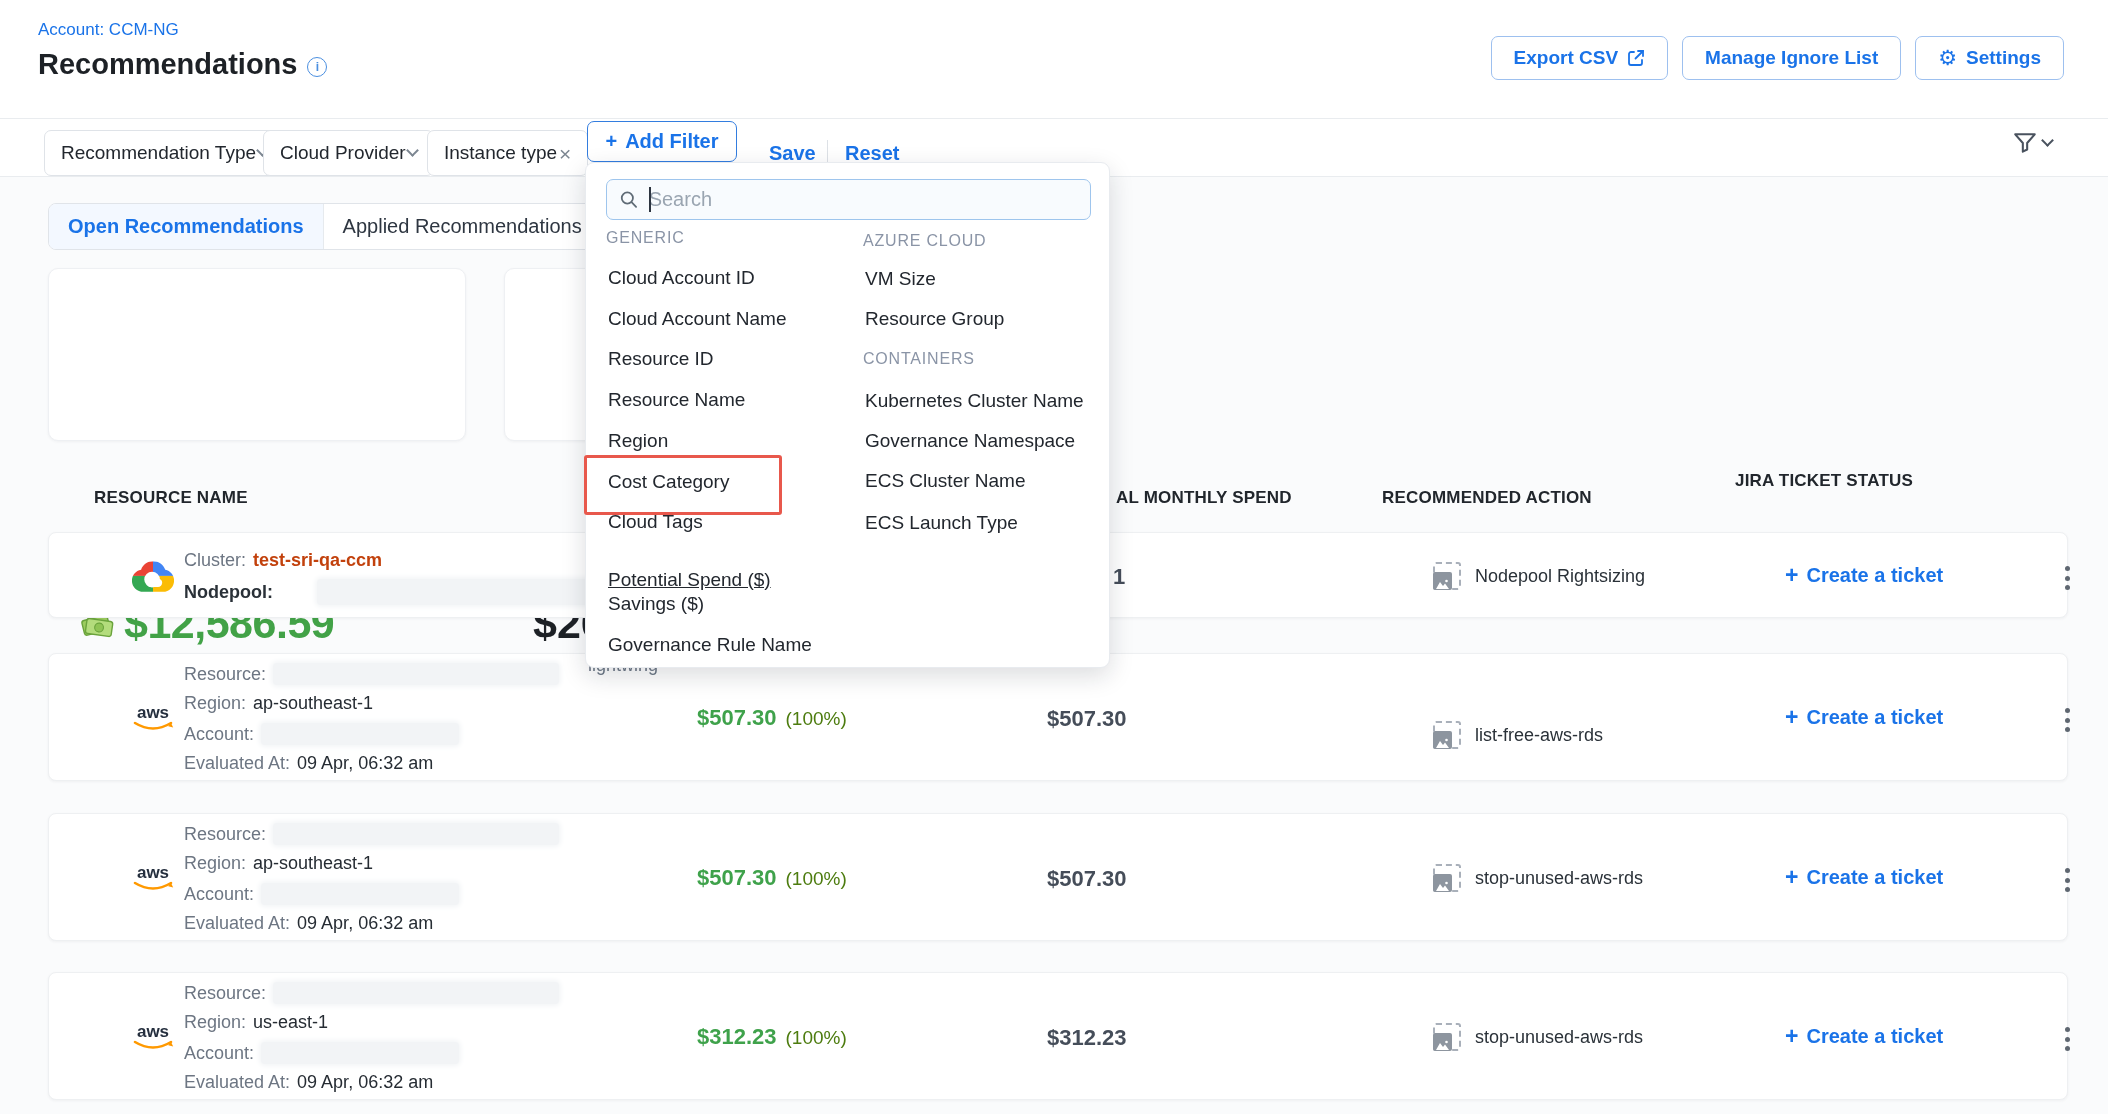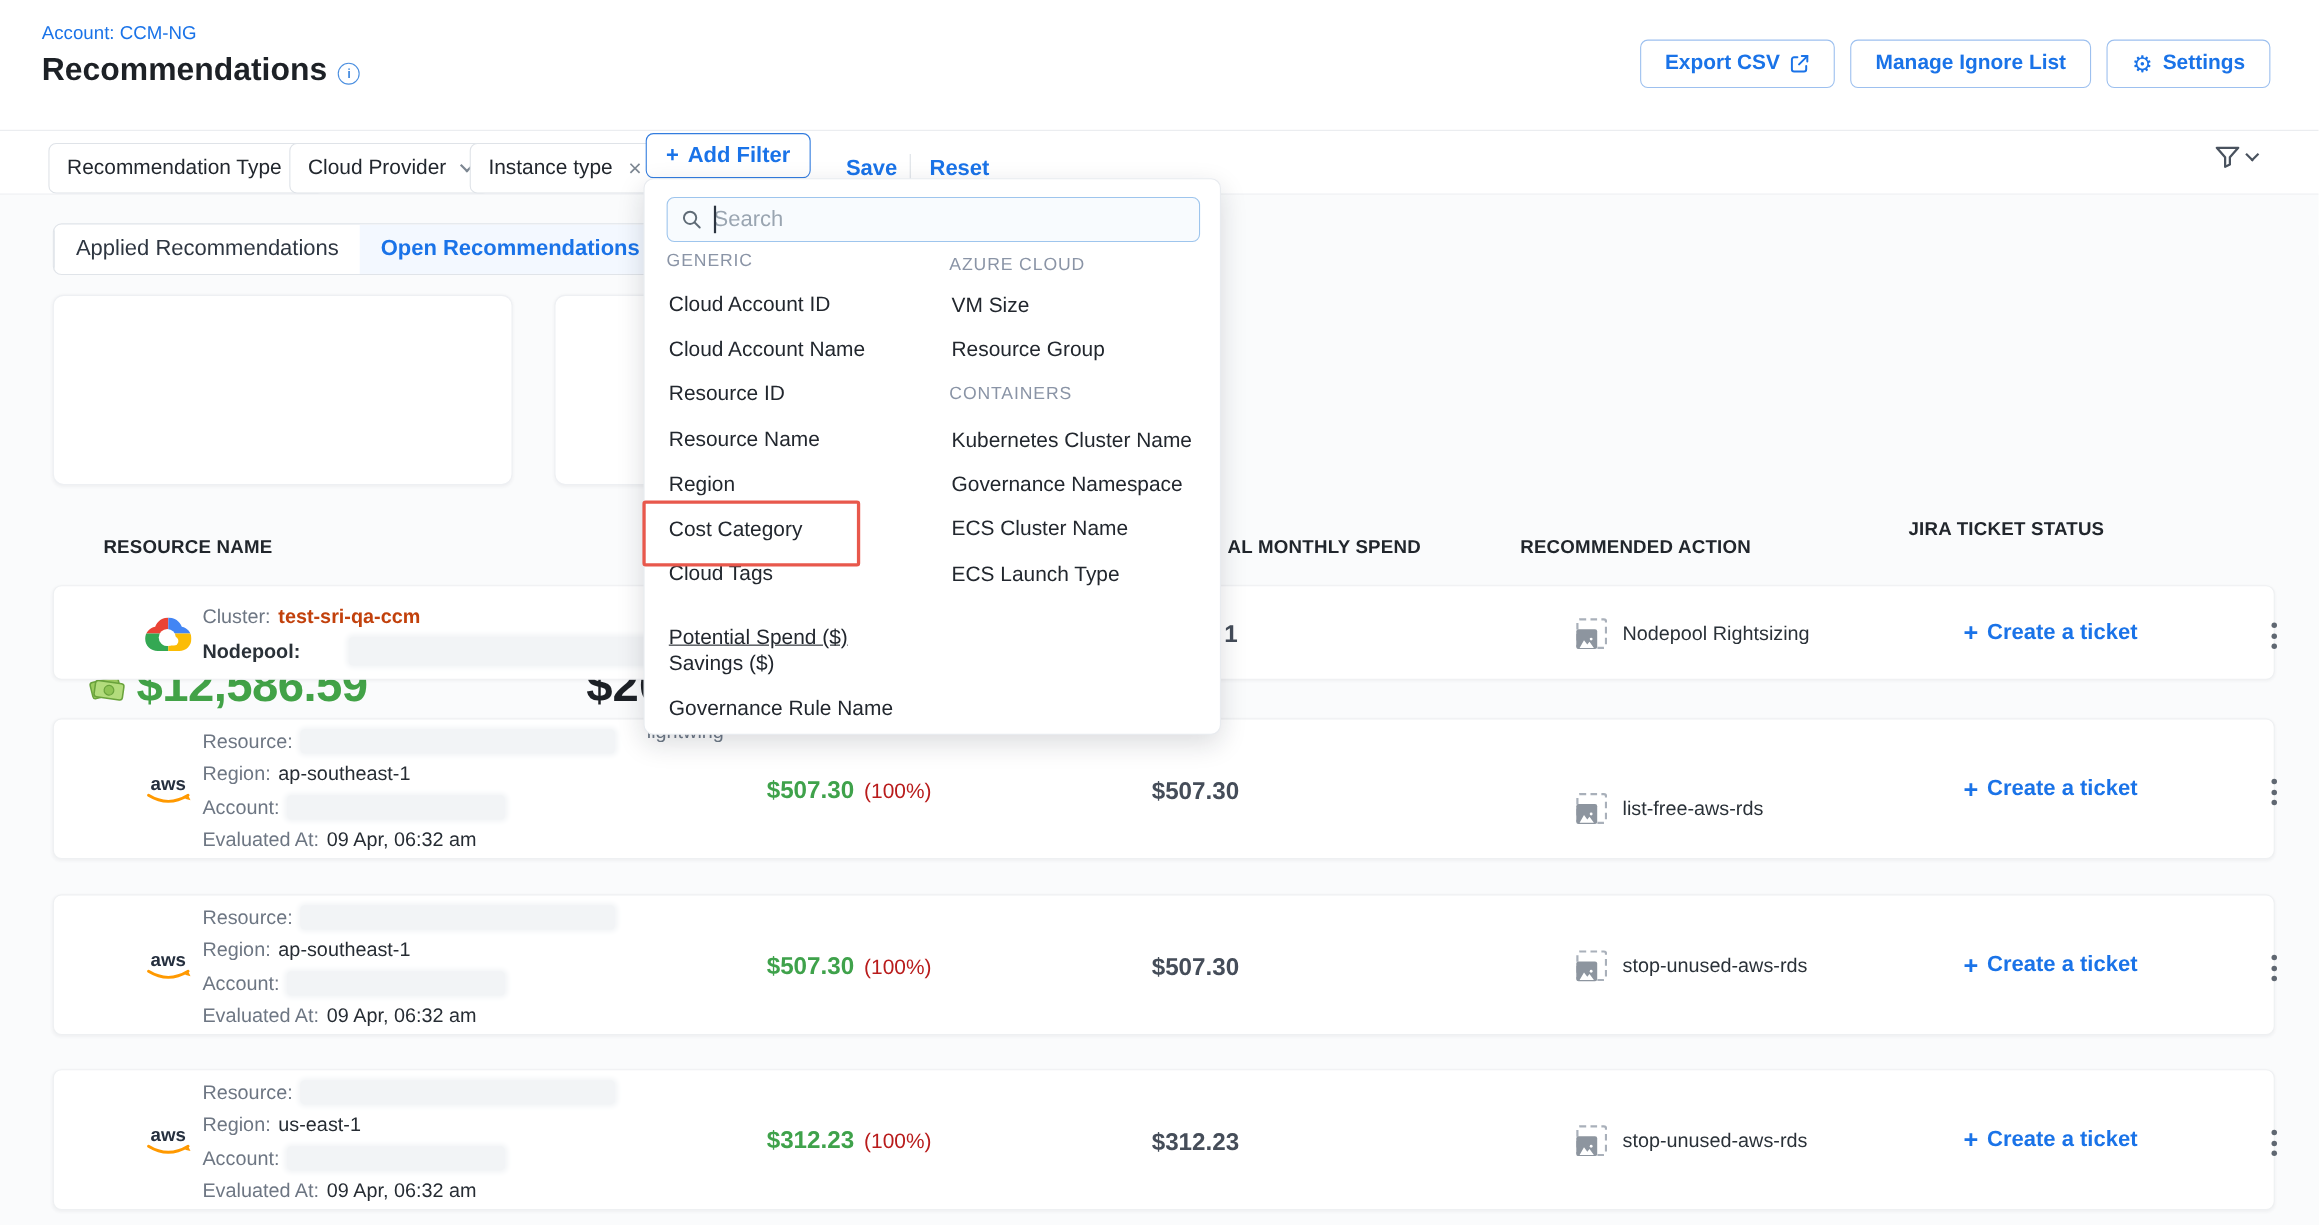--- a/index.html
+++ b/index.html
@@ -14,21 +14,21 @@
   .page-title { font-size:29px; font-weight:700; color:#1d2126; }
   .info-icon { width:20px; height:20px; border:1.6px solid #4b8fe0; border-radius:50%;
     color:#4b8fe0; font-size:12px; font-weight:700; display:flex; align-items:center; justify-content:center; margin-top:4px;}
   .hdr-btns { right:44px; top:36px; display:flex; gap:14px; }
   .hdr-btn { height:44px; padding:0 22px; display:inline-flex; align-items:center; gap:9px;
     border:1.6px solid #9dc0ef; border-radius:7px; background:#fff; color:#1a73e8;
     font-size:19px; font-weight:700; cursor:pointer; }
   .divider-h { left:0; width:2108px; height:1px; background:#e9ecef; }
 
   
-  .chip { top:130px; height:46px; display:inline-flex; align-items:center; gap:14px; padding:0 16px;
+  .chip { top:130px; height:46px; display:inline-flex; align-items:center; gap:2px; padding:0 16px;
     background:#fff; border:1px solid #dfe3e8; border-radius:7px; font-size:19px; color:#22272e; }
   .chev { width:9px; height:9px; border-right:2px solid #7c8691; border-bottom:2px solid #7c8691;
     transform:rotate(45deg); margin-top:-5px; }
   .chip-close { font-size:21px; color:#7c8691; line-height:1; }
   .add-filter-btn { left:587px; top:121px; width:150px; height:41px; display:flex; align-items:center; justify-content:center;
     gap:8px; border:1.6px solid #337ddf; border-radius:7px; background:#fff; color:#1a73e8; font-size:20px; font-weight:700; }
   .link-btn { top:130px; height:46px; display:flex; align-items:center; color:#1a73e8; font-size:20px; font-weight:700; }
   .vsep { left:827px; top:140px; width:1px; height:26px; background:#dde1e6; }
   .funnel-wrap { left:2012px; top:130px; display:flex; align-items:center; gap:5px; }
 
@@ -52,21 +52,21 @@
   .th { font-size:17px; font-weight:700; color:#21262c; letter-spacing:0.2px; white-space:nowrap; }
   .row-card { left:48px; width:2020px; background:#fff; border:1px solid #eef0f2; border-radius:8px;
     box-shadow:0 1px 3px rgba(30,40,50,.05); }
   .rline { display:flex; align-items:center; gap:7px; font-size:18px; white-space:nowrap; }
   .rlabel { color:#6d7683; }
   .rvalue { color:#262c33; font-weight:500; }
   .rlink { color:#c2410c; font-weight:600; }
   .rbold { color:#2a3138; font-weight:700; }
   .redact { background:#f2f4f6; border-radius:4px; box-shadow:0 0 5px 2px #f3f5f7; }
   .savings { font-size:22px; font-weight:700; color:#3fa24b; }
-  .savings-pct { font-size:19px; font-weight:500; color:#b91c1c; margin-left:9px; }
+  .savings-pct { font-size:19px; font-weight:500; color:#4d7c0f; margin-left:9px; }
   .spend { font-size:22px; font-weight:700; color:#454d59; }
   .action-cell { display:flex; align-items:center; gap:14px; }
   .action-ic { width:28px; height:28px; border:2px dashed #a9b0ba; border-radius:3px; position:relative; background:#fff; }
   .action-ic .fill { position:absolute; left:-2px; bottom:-2px; width:19px; height:18px; background:#8d959f; border-radius:2px;
     display:flex; align-items:flex-end; justify-content:center; overflow:hidden; }
   .action-label { font-size:18px; color:#2a3138; }
   .ticket { display:flex; align-items:center; gap:8px; color:#1a73e8; font-size:20px; font-weight:700; }
   .ticket .plus { font-size:23px; font-weight:700; }
   .kebab { display:flex; flex-direction:column; gap:4.5px; padding:6px; cursor:pointer; }
   .kebab i { width:5px; height:5px; border-radius:50%; background:#5f6771; }
@@ -138,22 +138,22 @@
     <svg width="26" height="26" viewBox="0 0 24 24" fill="none" stroke="#49525e" stroke-width="1.9" stroke-linejoin="round">
       <path d="M3 4h18l-7 8v6l-4 2v-8L3 4z"></path>
     </svg>
     <span class="chev" style="border-color:#49525e;"></span>
   </div>
   <div class="abs divider-h" style="top:176px;"></div>
 
   <div class="abs main-bg"></div>
 
   <div class="abs tabs">
+    <div class="tab active">Open Recommendations</div>
     <div class="tab inactive">Applied Recommendations</div>
-    <div class="tab active">Open Recommendations</div>
   </div>
 
   <div class="abs card" style="left:48px; top:268px; width:418px; height:173px;">
     <div class="abs card-title" style="left:30px; top:296px;">
       <span>Potential Monthly Savings</span>
       <span class="q-icon">?</span>
     </div>
     <div class="abs" style="left:30px; top:330px; display:flex; align-items:center; gap:9px;">
       <svg width="36" height="32" viewBox="0 0 36 32">
         <g transform="rotate(-14 16 18)">

